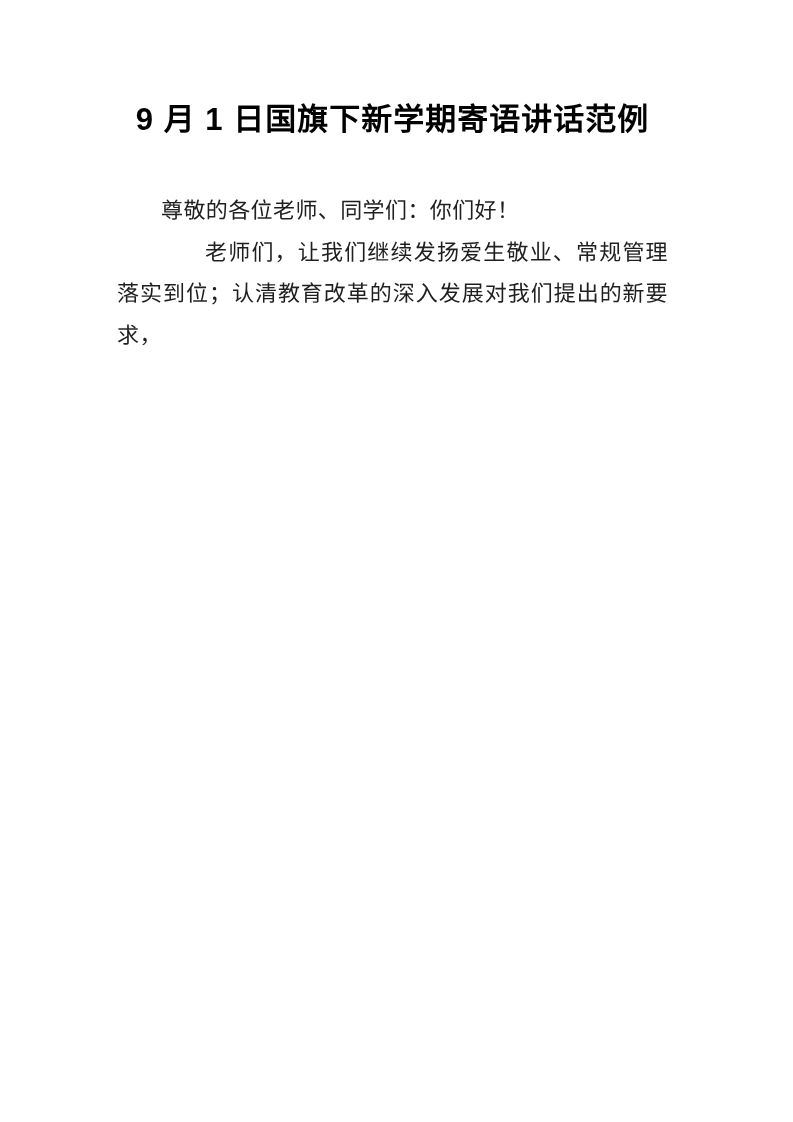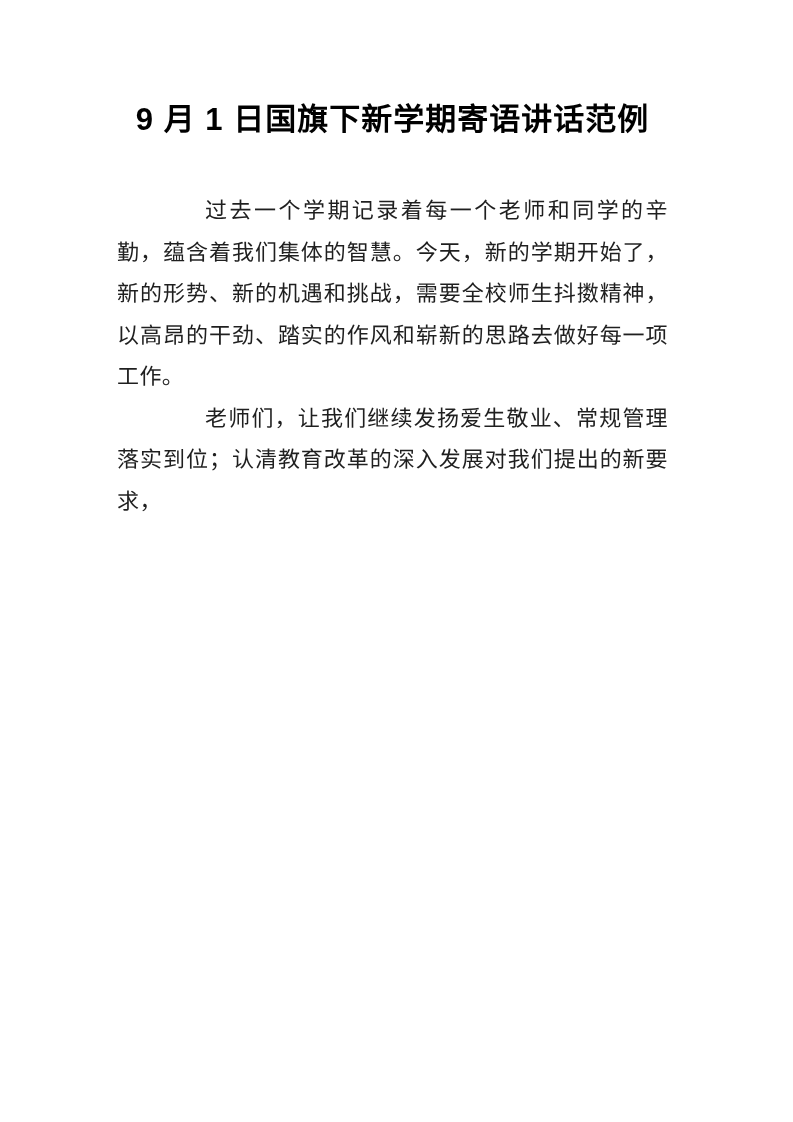--- a/index.html
+++ b/index.html
@@ -45,16 +45,16 @@
   }
   .indent-2 { text-indent: 2em; }
   .indent-4 { text-indent: 4em; }
 </style>
 </head>
 <body>
 
 <div class="page">
   <h1 class="doc-title">9 月 1 日国旗下新学期寄语讲话范例</h1>
   <div class="doc-body" id="doc-body">
-      <p class="para indent-4">过去一个学期记录着每一个老师和同学的辛勤，蕴含着我们集体的智慧。今天，新的学期开始了，新的形势、新的机遇和挑战，需要全校师生抖擞精神，以高昂的干劲、踏实的作风和崭新的思路去做好每一项工作。</p>
+      <p class="para indent-2">尊敬的各位老师、同学们：你们好！</p>
       <p class="para indent-4">老师们，让我们继续发扬爱生敬业、常规管理落实到位；认清教育改革的深入发展对我们提出的新要求，</p>
     </div>
 </div>
 
 </body></html>

